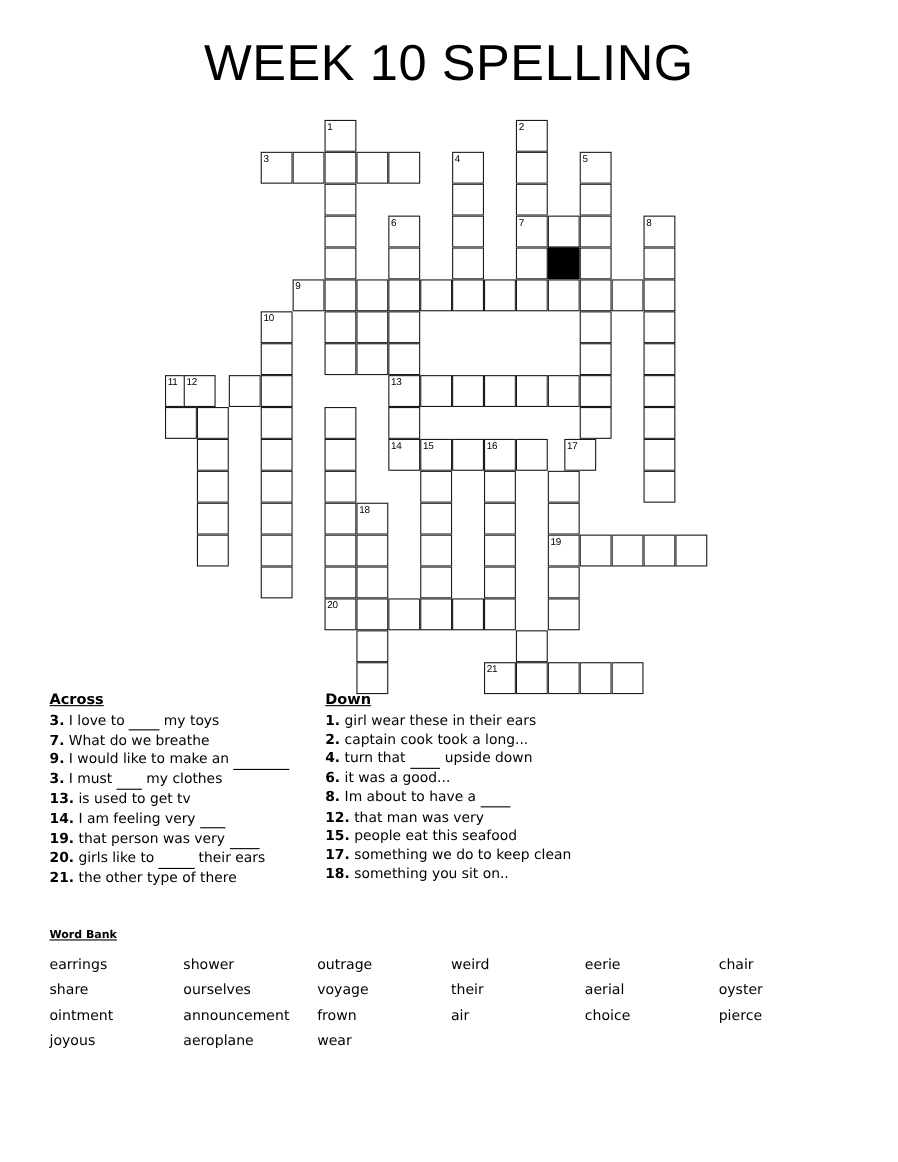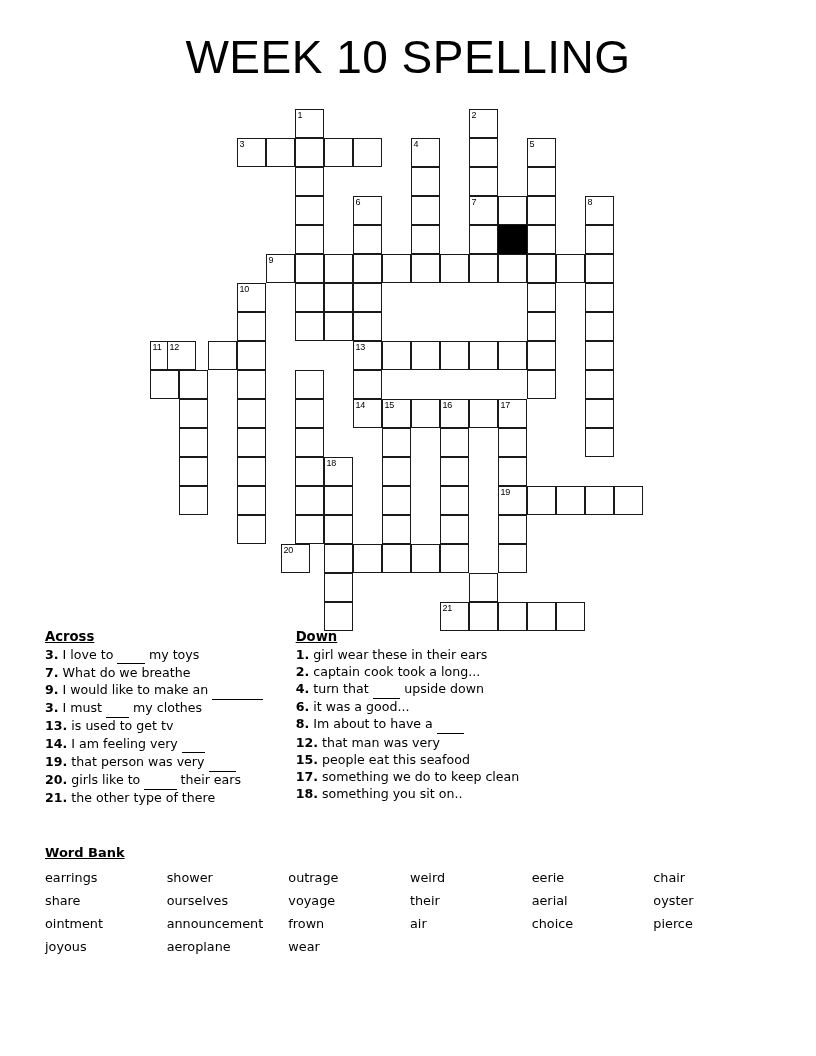--- a/index.html
+++ b/index.html
@@ -101,21 +101,21 @@
     border-bottom: 1.3px solid #000;
     vertical-align: baseline;
   }
 
   
   .wb-head {
     position: absolute;
     left: 45px;
     top: 845px;
     font-family: "DejaVu Sans", sans-serif;
-    font-size: 13px;
+    font-size: 10px;
     font-weight: bold;
     text-decoration: underline;
   }
   .wordbank {
     position: absolute;
     left: 45px;
     top: 866px;
     width: 730px;
     display: grid;
     grid-template-columns: repeat(6, 1fr);
@@ -241,21 +241,21 @@
         <span class="cnum">14</span>
       </div>
       <div class="cell" style="left: 382px; top: 399px;">
         <span class="cnum">15</span>
       </div>
       <div class="cell" style="left: 411px; top: 399px;"></div>
       <div class="cell" style="left: 440px; top: 399px;">
         <span class="cnum">16</span>
       </div>
       <div class="cell" style="left: 469px; top: 399px;"></div>
-      <div class="cell" style="left: 498px; top: 399px;">
+      <div class="cell" style="left: 513px; top: 399px;">
         <span class="cnum">17</span>
       </div>
       <div class="cell" style="left: 585px; top: 399px;"></div>
       <div class="cell" style="left: 179px; top: 428px;"></div>
       <div class="cell" style="left: 237px; top: 428px;"></div>
       <div class="cell" style="left: 295px; top: 428px;"></div>
       <div class="cell" style="left: 382px; top: 428px;"></div>
       <div class="cell" style="left: 440px; top: 428px;"></div>
       <div class="cell" style="left: 498px; top: 428px;"></div>
       <div class="cell" style="left: 585px; top: 428px;"></div>
@@ -280,21 +280,21 @@
       <div class="cell" style="left: 527px; top: 486px;"></div>
       <div class="cell" style="left: 556px; top: 486px;"></div>
       <div class="cell" style="left: 585px; top: 486px;"></div>
       <div class="cell" style="left: 614px; top: 486px;"></div>
       <div class="cell" style="left: 237px; top: 515px;"></div>
       <div class="cell" style="left: 295px; top: 515px;"></div>
       <div class="cell" style="left: 324px; top: 515px;"></div>
       <div class="cell" style="left: 382px; top: 515px;"></div>
       <div class="cell" style="left: 440px; top: 515px;"></div>
       <div class="cell" style="left: 498px; top: 515px;"></div>
-      <div class="cell" style="left: 281px; top: 544px;">
+      <div class="cell" style="left: 295px; top: 544px;">
         <span class="cnum">20</span>
       </div>
       <div class="cell" style="left: 324px; top: 544px;"></div>
       <div class="cell" style="left: 353px; top: 544px;"></div>
       <div class="cell" style="left: 382px; top: 544px;"></div>
       <div class="cell" style="left: 411px; top: 544px;"></div>
       <div class="cell" style="left: 440px; top: 544px;"></div>
       <div class="cell" style="left: 498px; top: 544px;"></div>
       <div class="cell" style="left: 324px; top: 573px;"></div>
       <div class="cell" style="left: 469px; top: 573px;"></div>

